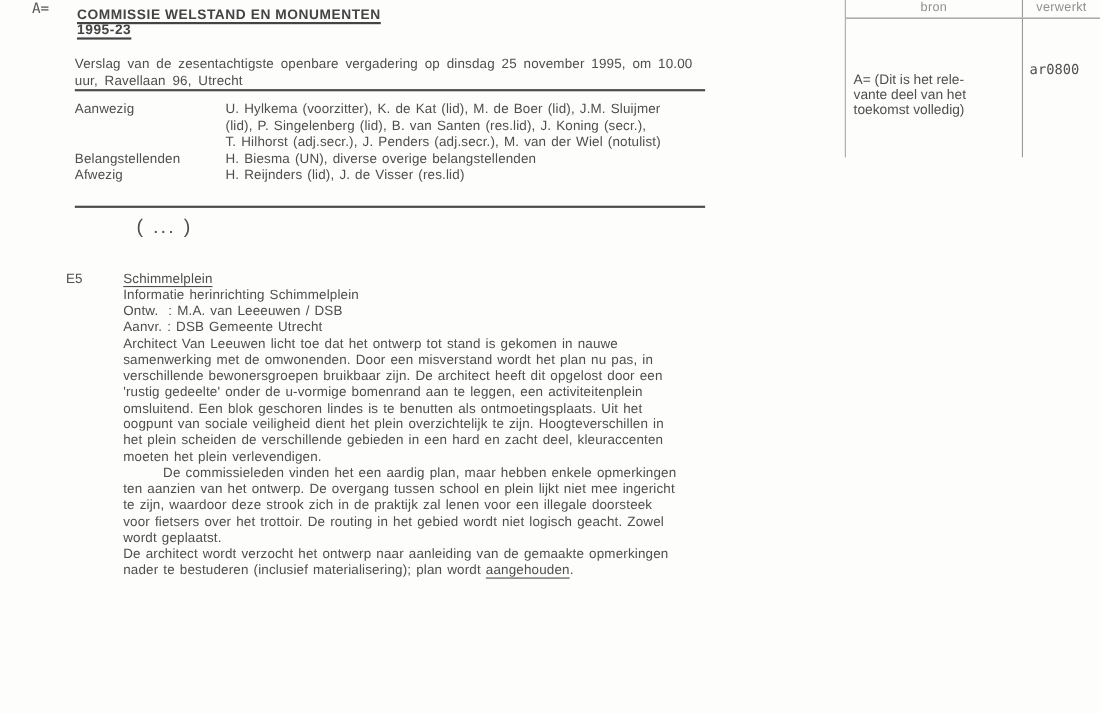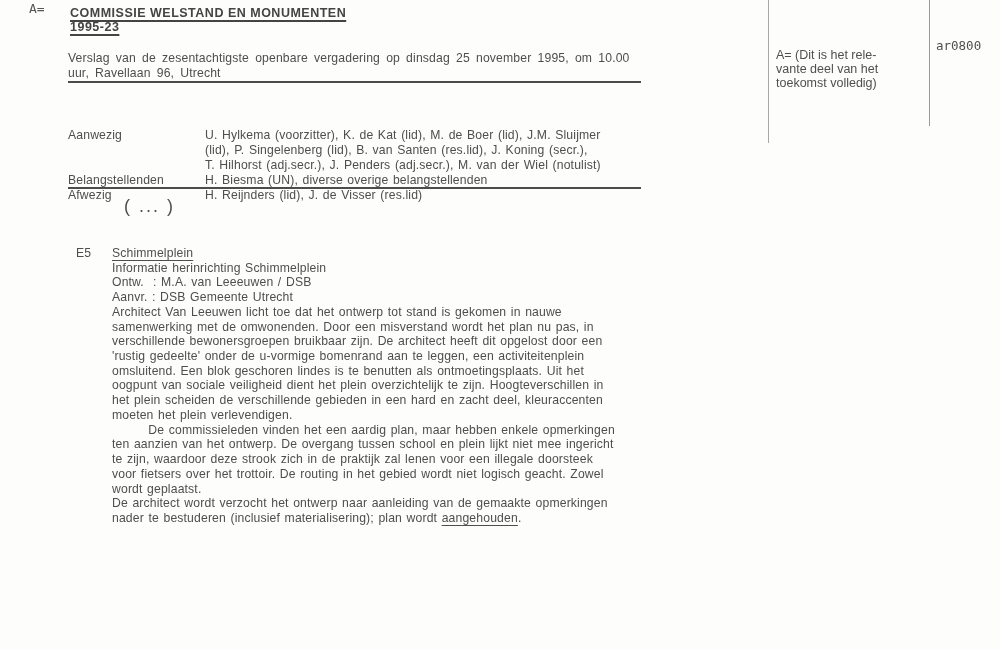--- a/index.html
+++ b/index.html
@@ -29,29 +29,29 @@
   }
   .doc-text{font-size:12.2px;letter-spacing:0.15px;word-spacing:1px;}
   .intro{
     position:absolute;left:68px;top:51px;width:575px;
     line-height:14.6px;word-spacing:2.6px;
   }
   .line{white-space:pre;line-height:14.72px;}
   .rule{position:absolute;left:68px;width:573px;height:2px;background:#4c4c4c;}
   .rule-top{top:81px;}
   .rule-att{top:187px;}
-  .attendance{position:absolute;left:68px;top:92px;width:575px;margin-top:36px;}
+  .attendance{position:absolute;left:68px;top:92px;width:575px;}
   .att-row{display:flex;line-height:14.9px;}
   .att-label{width:137px;white-space:pre;}
   .att-value{flex:1;white-space:pre;}
   .omission{
     position:absolute;left:124px;top:196px;
     font-size:18px;letter-spacing:2px;color:#505050;
   }
-  .agenda-code{position:absolute;left:76px;top:246px;}
+  .agenda-code{position:absolute;left:60px;top:246px;}
   .agenda-content{position:absolute;left:112px;top:246px;width:535px;}
   .agenda-title{
     text-decoration:underline;text-underline-offset:2.5px;text-decoration-thickness:1px;
   }
   .u{
     text-decoration:underline;text-underline-offset:2.5px;text-decoration-thickness:1px;
   }
   
   .mtable{
     position:absolute;left:768px;top:0;width:232px;height:143px;
@@ -145,20 +145,24 @@
         <div class="line">ten aanzien van het ontwerp. De overgang tussen school en plein lijkt niet mee ingericht</div>
         <div class="line">te zijn, waardoor deze strook zich in de praktijk zal lenen voor een illegale doorsteek</div>
         <div class="line">voor fietsers over het trottoir. De routing in het gebied wordt niet logisch geacht. Zowel</div>
         <div class="line">wordt geplaatst.</div>
         <div class="line">De architect wordt verzocht het ontwerp naar aanleiding van de gemaakte opmerkingen</div>
       </div>
     <div class="line"><span>nader te bestuderen (inclusief materialisering); plan wordt </span><span class="u">aangehouden</span><span>.</span></div>
   </div>
 
   <div class="mtable">
+    <div class="m-header-row">
+      <div class="m-h1">bron</div>
+      <div class="m-h2">verwerkt</div>
+    </div>
     <div class="m-body">
       <div class="m-note">
         
       <div>A= (Dit is het rele-</div><div>vante deel van het</div><div>toekomst volledig)</div></div>
       <div class="m-code">ar0800</div>
     </div>
   </div>
 
 </div>
 

